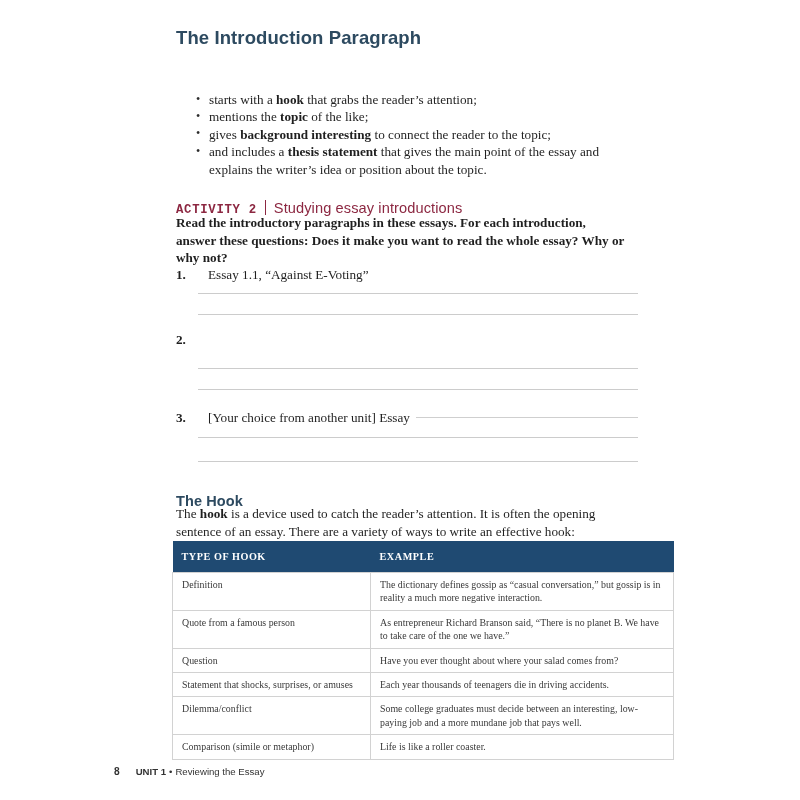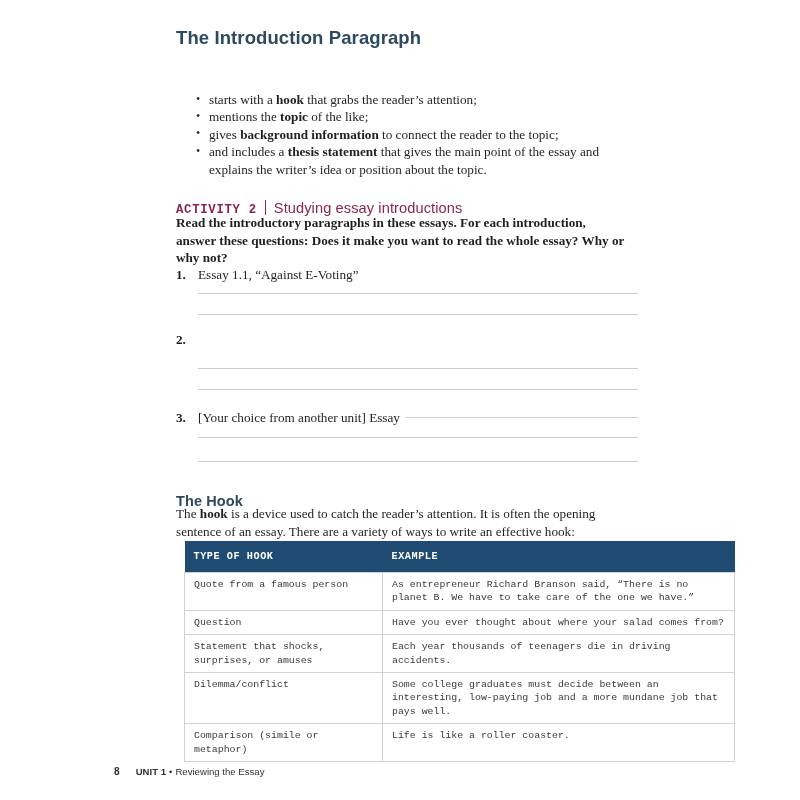--- a/index.html
+++ b/index.html
@@ -131,21 +131,21 @@
     font-family: "Liberation Serif", "DejaVu Serif", serif;
     font-size: 13.2px;
     line-height: 17px;
   }
   .qnum {
     font-weight: 700;
     width: 22px;
     flex: 0 0 22px;
     color: #1f1f1f;
   }
-  .qtext { color: #1f1f1f; white-space: nowrap; }
+  .qtext { color: #1f1f1f; white-space: nowrap; margin-left: 10px; }
   .qrow .inline-rule {
     flex: 1 1 auto;
     height: 1px;
     background: #cfcfcf;
     margin-left: 6px;
     position: relative;
     top: -4px;
   }
   .wline {
     position: absolute;
@@ -155,25 +155,25 @@
     background: #cccccc;
   }
 
   #q1 { top: 266px; }
   #q2 { top: 331px; }
   #q3 { top: 409px; }
 
   
   #hook-table {
     position: absolute;
-    left: 184px;
+    left: 172px;
     top: 541px;
-    width: 551px;
+    width: 502px;
     border-collapse: collapse;
-    font-family: Liberation Mono, monospace;
+    font-family: Liberation Serif, serif;
     table-layout: fixed;
   }
   #hook-table th {
     background: #1f4a72;
     color: #ffffff;
     font-size: 10.2px;
     font-weight: 700;
     letter-spacing: 0.55px;
     text-align: left;
     padding: 6px 8px 6px 9px;
@@ -223,21 +223,21 @@
 
 
   <div id="bullets">
     <div class="bullet">
       <span class="dot">•</span><span>starts with a </span><b>hook</b><span> that grabs the reader’s attention;</span>
     </div>
     <div class="bullet">
       <span class="dot">•</span><span>mentions the </span><b>topic</b><span> of the like;</span>
     </div>
     <div class="bullet">
-      <span class="dot">•</span><span>gives </span><b>background information</b><span> to connect the reader to the topic;</span>
+      <span class="dot">•</span><span>gives </span><b>background interesting</b><span> to connect the reader to the topic;</span>
     </div>
     <div class="bullet">
       <span class="dot">•</span><span>and includes a </span><b>thesis statement</b><span> that gives the main point of the essay and explains the writer’s idea or position about the topic.</span>
     </div>
   </div>
 
   <div id="activity-head">
     <span class="act-label">ACTIVITY 2</span>
     <span class="act-bar"></span>
     <span class="act-title">Studying essay introductions</span>
@@ -278,20 +278,24 @@
 
   <table id="hook-table">
     <thead>
       <tr>
         <th class="col-type">TYPE OF HOOK</th>
         <th>EXAMPLE</th>
       </tr>
     </thead>
     <tbody>
       <tr>
+        <td class="col-type">Definition</td>
+        <td>The dictionary defines gossip as “casual conversation,” but gossip is in reality a much more negative interaction.</td>
+      </tr>
+      <tr>
         <td class="col-type">Quote from a famous person</td>
         <td>As entrepreneur Richard Branson said, “There is no planet B. We have to take care of the one we have.”</td>
       </tr>
       <tr>
         <td class="col-type">Question</td>
         <td>Have you ever thought about where your salad comes from?</td>
       </tr>
       <tr>
         <td class="col-type">Statement that shocks, surprises, or amuses</td>
         <td>Each year thousands of teenagers die in driving accidents.</td>

